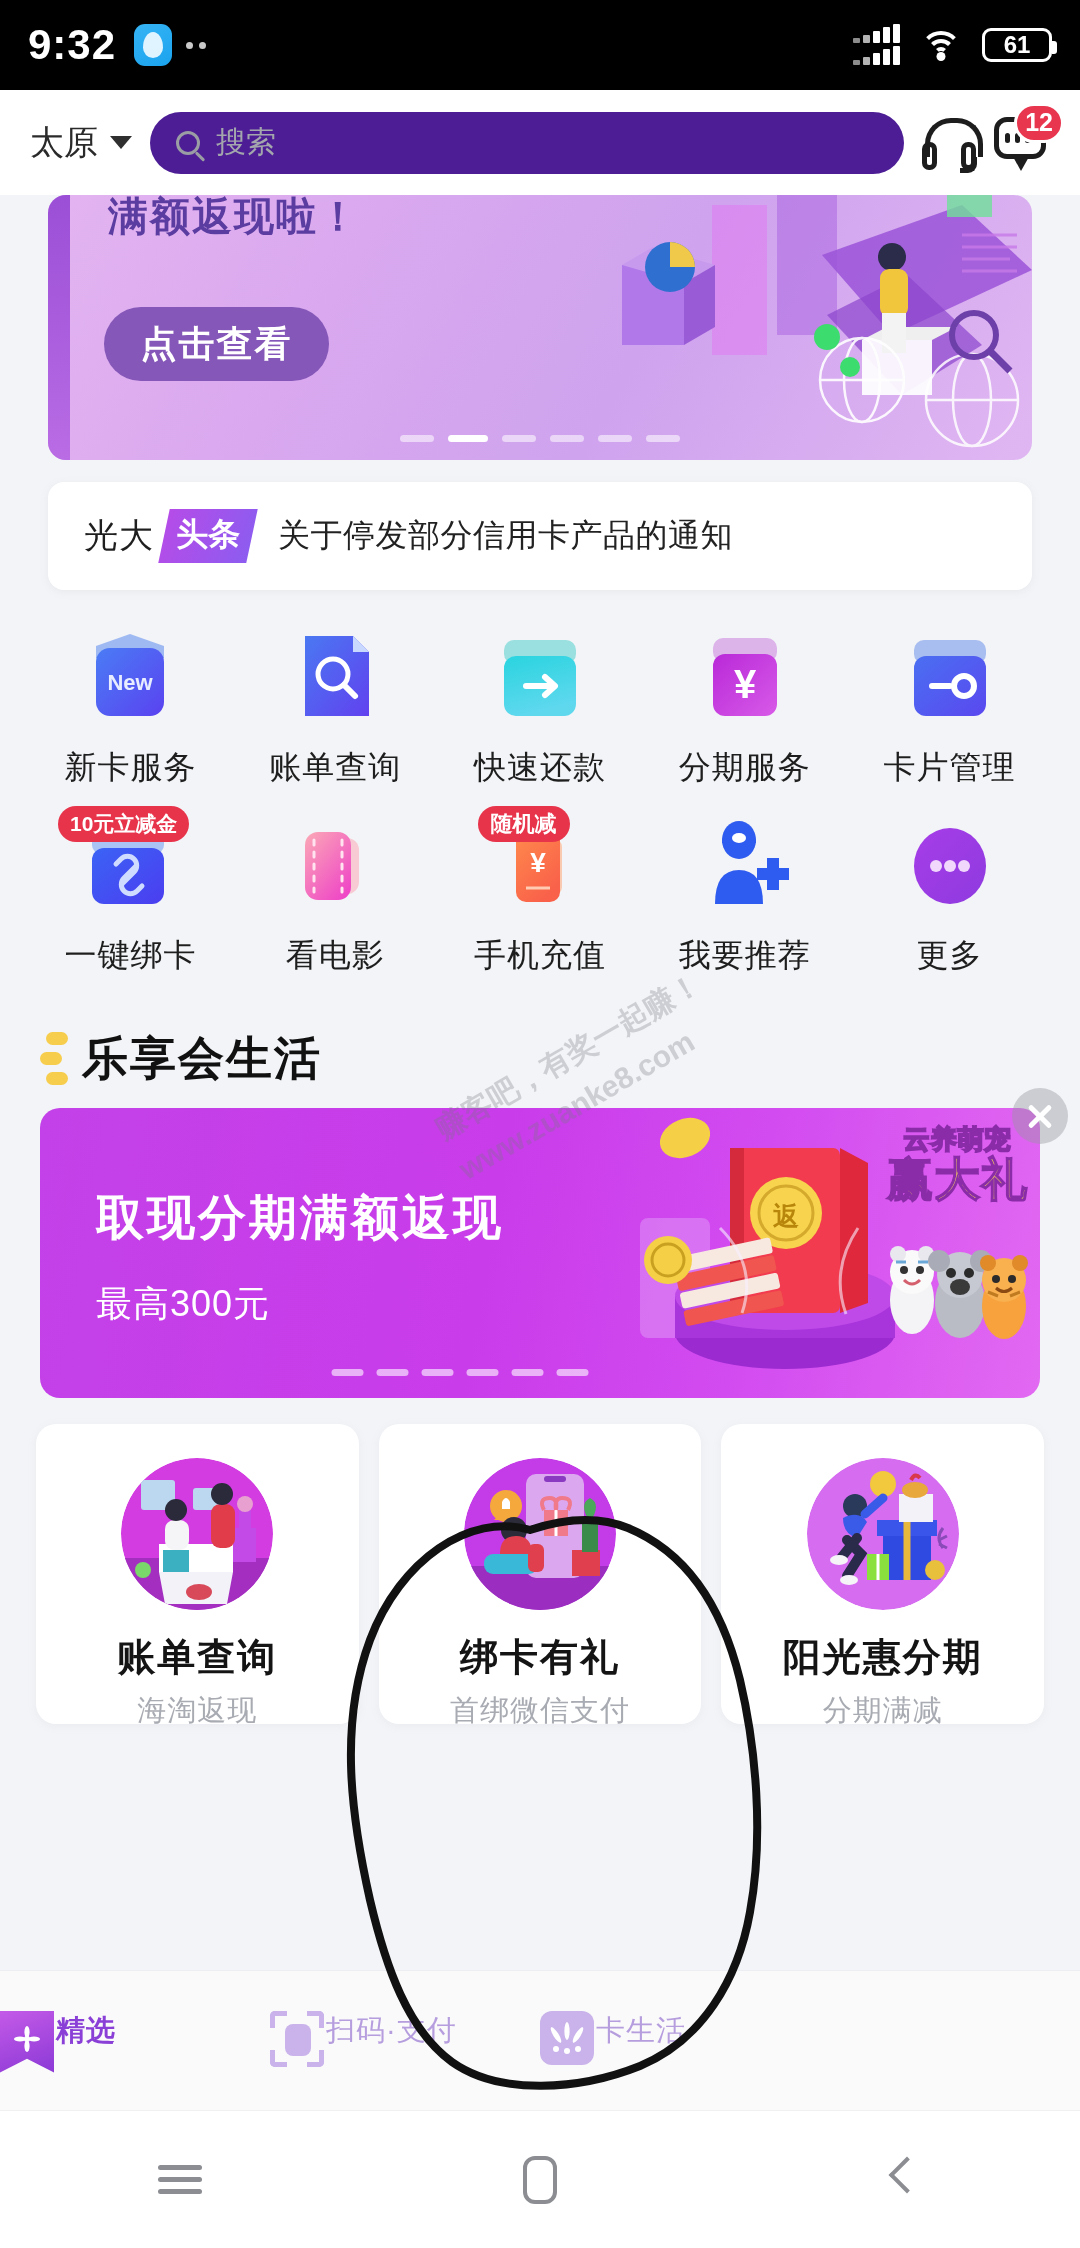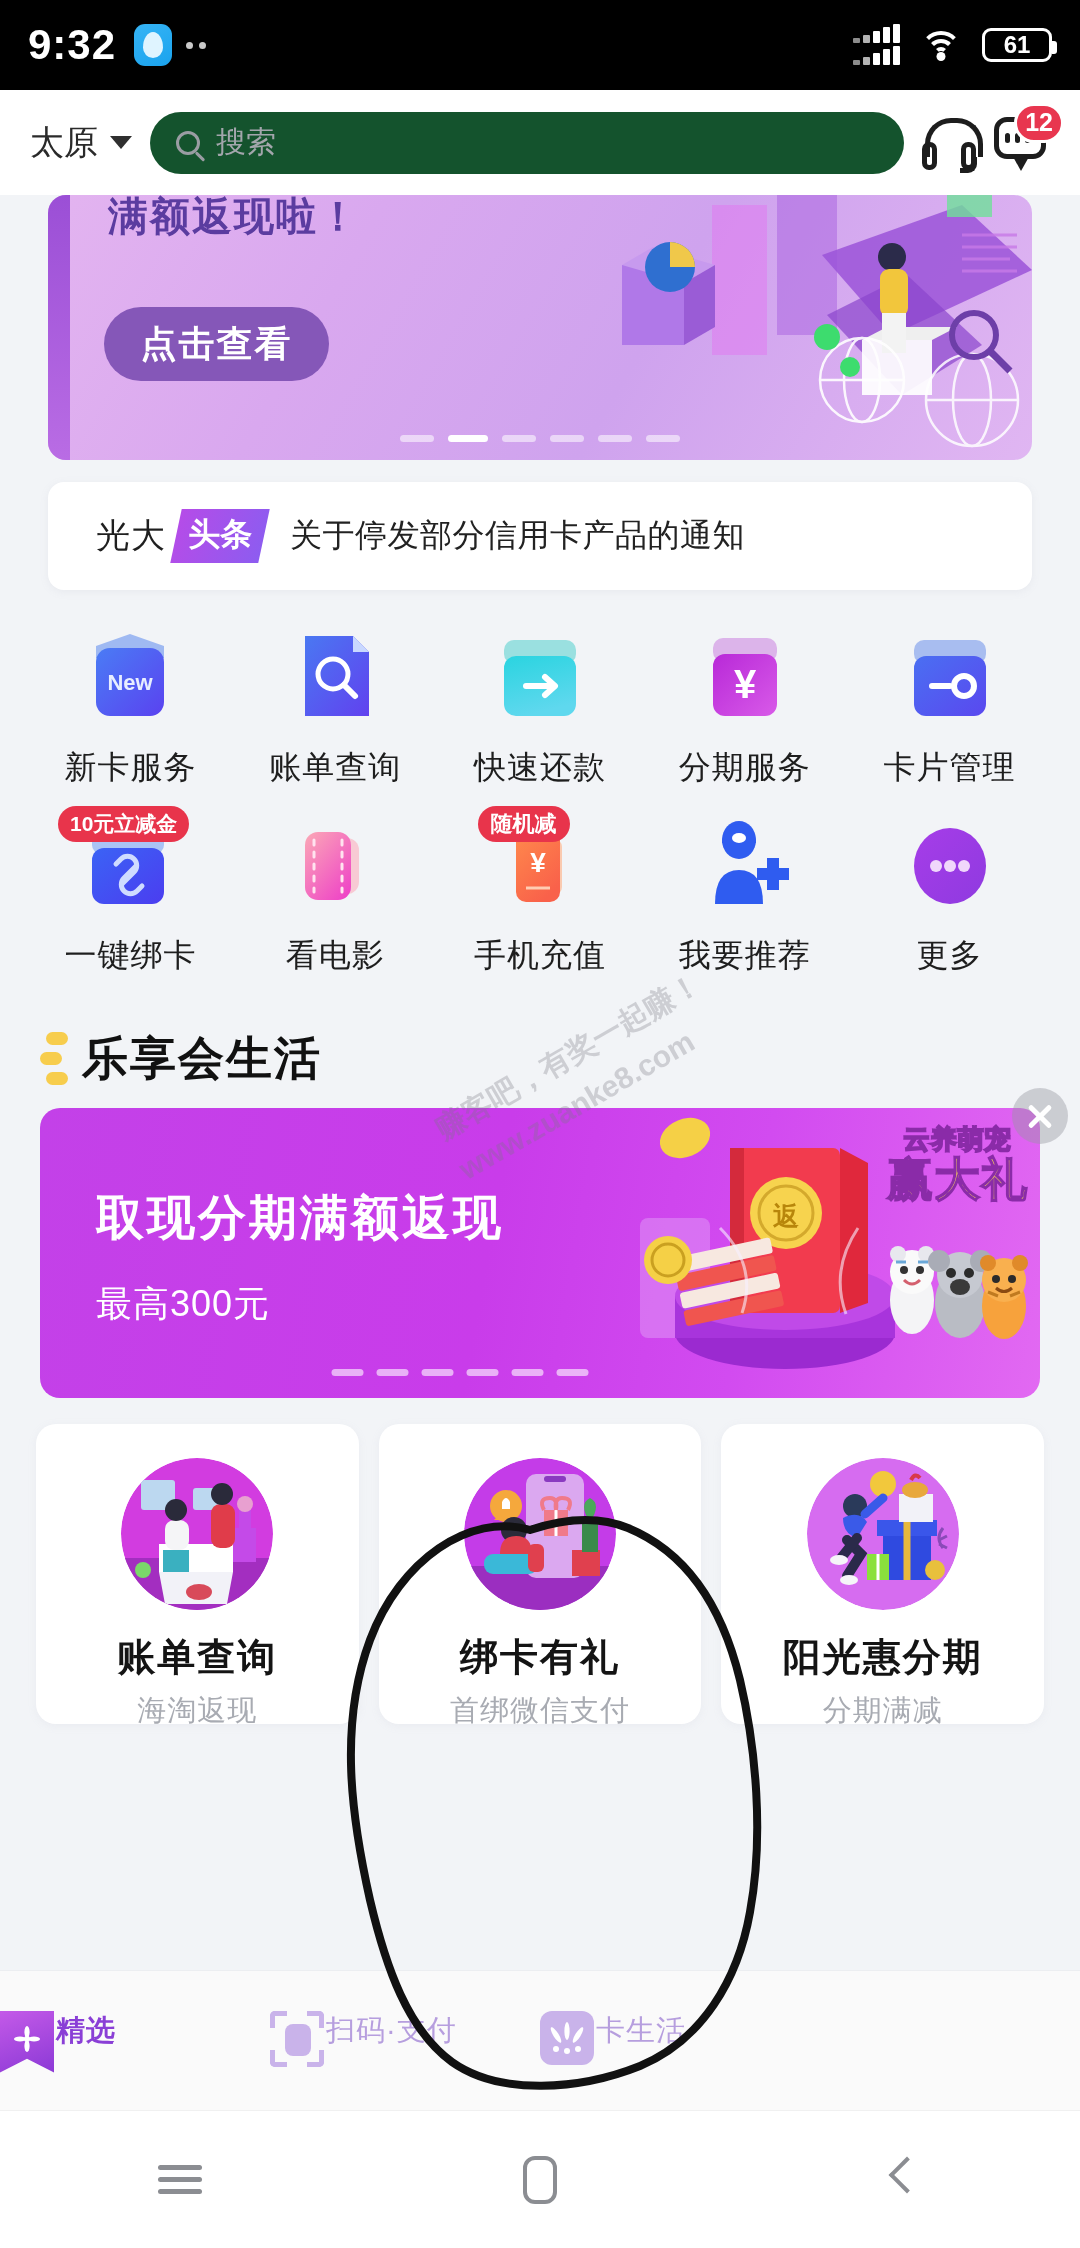--- a/index.html
+++ b/index.html
@@ -55,21 +55,21 @@
   
   .appheader{
     height:105px; background:#fff; display:flex; align-items:center;
     padding:0 30px; gap:18px;
   }
   .city{ display:flex; align-items:center; gap:12px; flex:none; }
   .city-name{ font-size:34px; color:#2a2a2a; font-weight:500; }
   .caret{ width:0;height:0;border-left:11px solid transparent;border-right:11px solid transparent;
      border-top:13px solid #2f2f2f; }
   .searchbox{
-    flex:1; height:62px; background:#14532d; border-radius:31px;
+    flex:1; height:62px; background:#4c1d95; border-radius:31px;
     display:flex; align-items:center; padding:0 26px; gap:16px;
   }
   .mag{ width:24px;height:24px;border:3px solid #9a9da3;border-radius:50%;position:relative;flex:none;}
   .mag::after{content:"";position:absolute;right:-9px;bottom:-6px;width:12px;height:3px;
      background:#9a9da3;transform:rotate(45deg);border-radius:2px;}
   .search-ph{ font-size:30px; color:#a3a6ac; }
   .hdr-icon{ flex:none; position:relative; }
   .headset{ width:54px; height:54px; position:relative; }
   .headset::before{ content:""; position:absolute; left:3px; top:2px; width:48px; height:34px;
      border:5px solid #1d1d1d; border-bottom:none; border-radius:26px 26px 0 0; }
@@ -113,21 +113,21 @@
   .hero-art{ position:absolute; right:0; top:0; width:470px; height:100%; }
   .hero-dots{ position:absolute; left:50%; transform:translateX(-50%); bottom:18px;
      display:flex; gap:14px; }
   .hero-dots i{ width:34px; height:7px; border-radius:4px; background:rgba(255,255,255,.55); display:block; }
   .hero-dots i.on{ background:#fff; width:40px; }
 
   
   .news-wrap{ padding:22px 48px 0; }
   .news{
     height:108px; background:#fff; border-radius:16px; display:flex; align-items:center;
-    padding:0 48px; gap:8px; box-shadow:0 2px 9px rgba(150,150,170,.10);
+    padding:0 36px; gap:8px; box-shadow:0 2px 9px rgba(150,150,170,.10);
   }
   .news-brand{ font-size:34px; color:#1f1f1f; font-weight:500; letter-spacing:1px; }
   .news-tag{
     display:inline-block; padding:4px 12px 6px; margin:0 18px 0 2px;
     background:linear-gradient(100deg,#b54ce8,#8d5cf0);
     color:#fff; font-size:32px; font-weight:700; transform:skewX(-12deg);
   }
   .news-tag span{ display:inline-block; transform:skewX(12deg); }
   .news-txt{ font-size:32px; color:#222; letter-spacing:.5px; }
 

